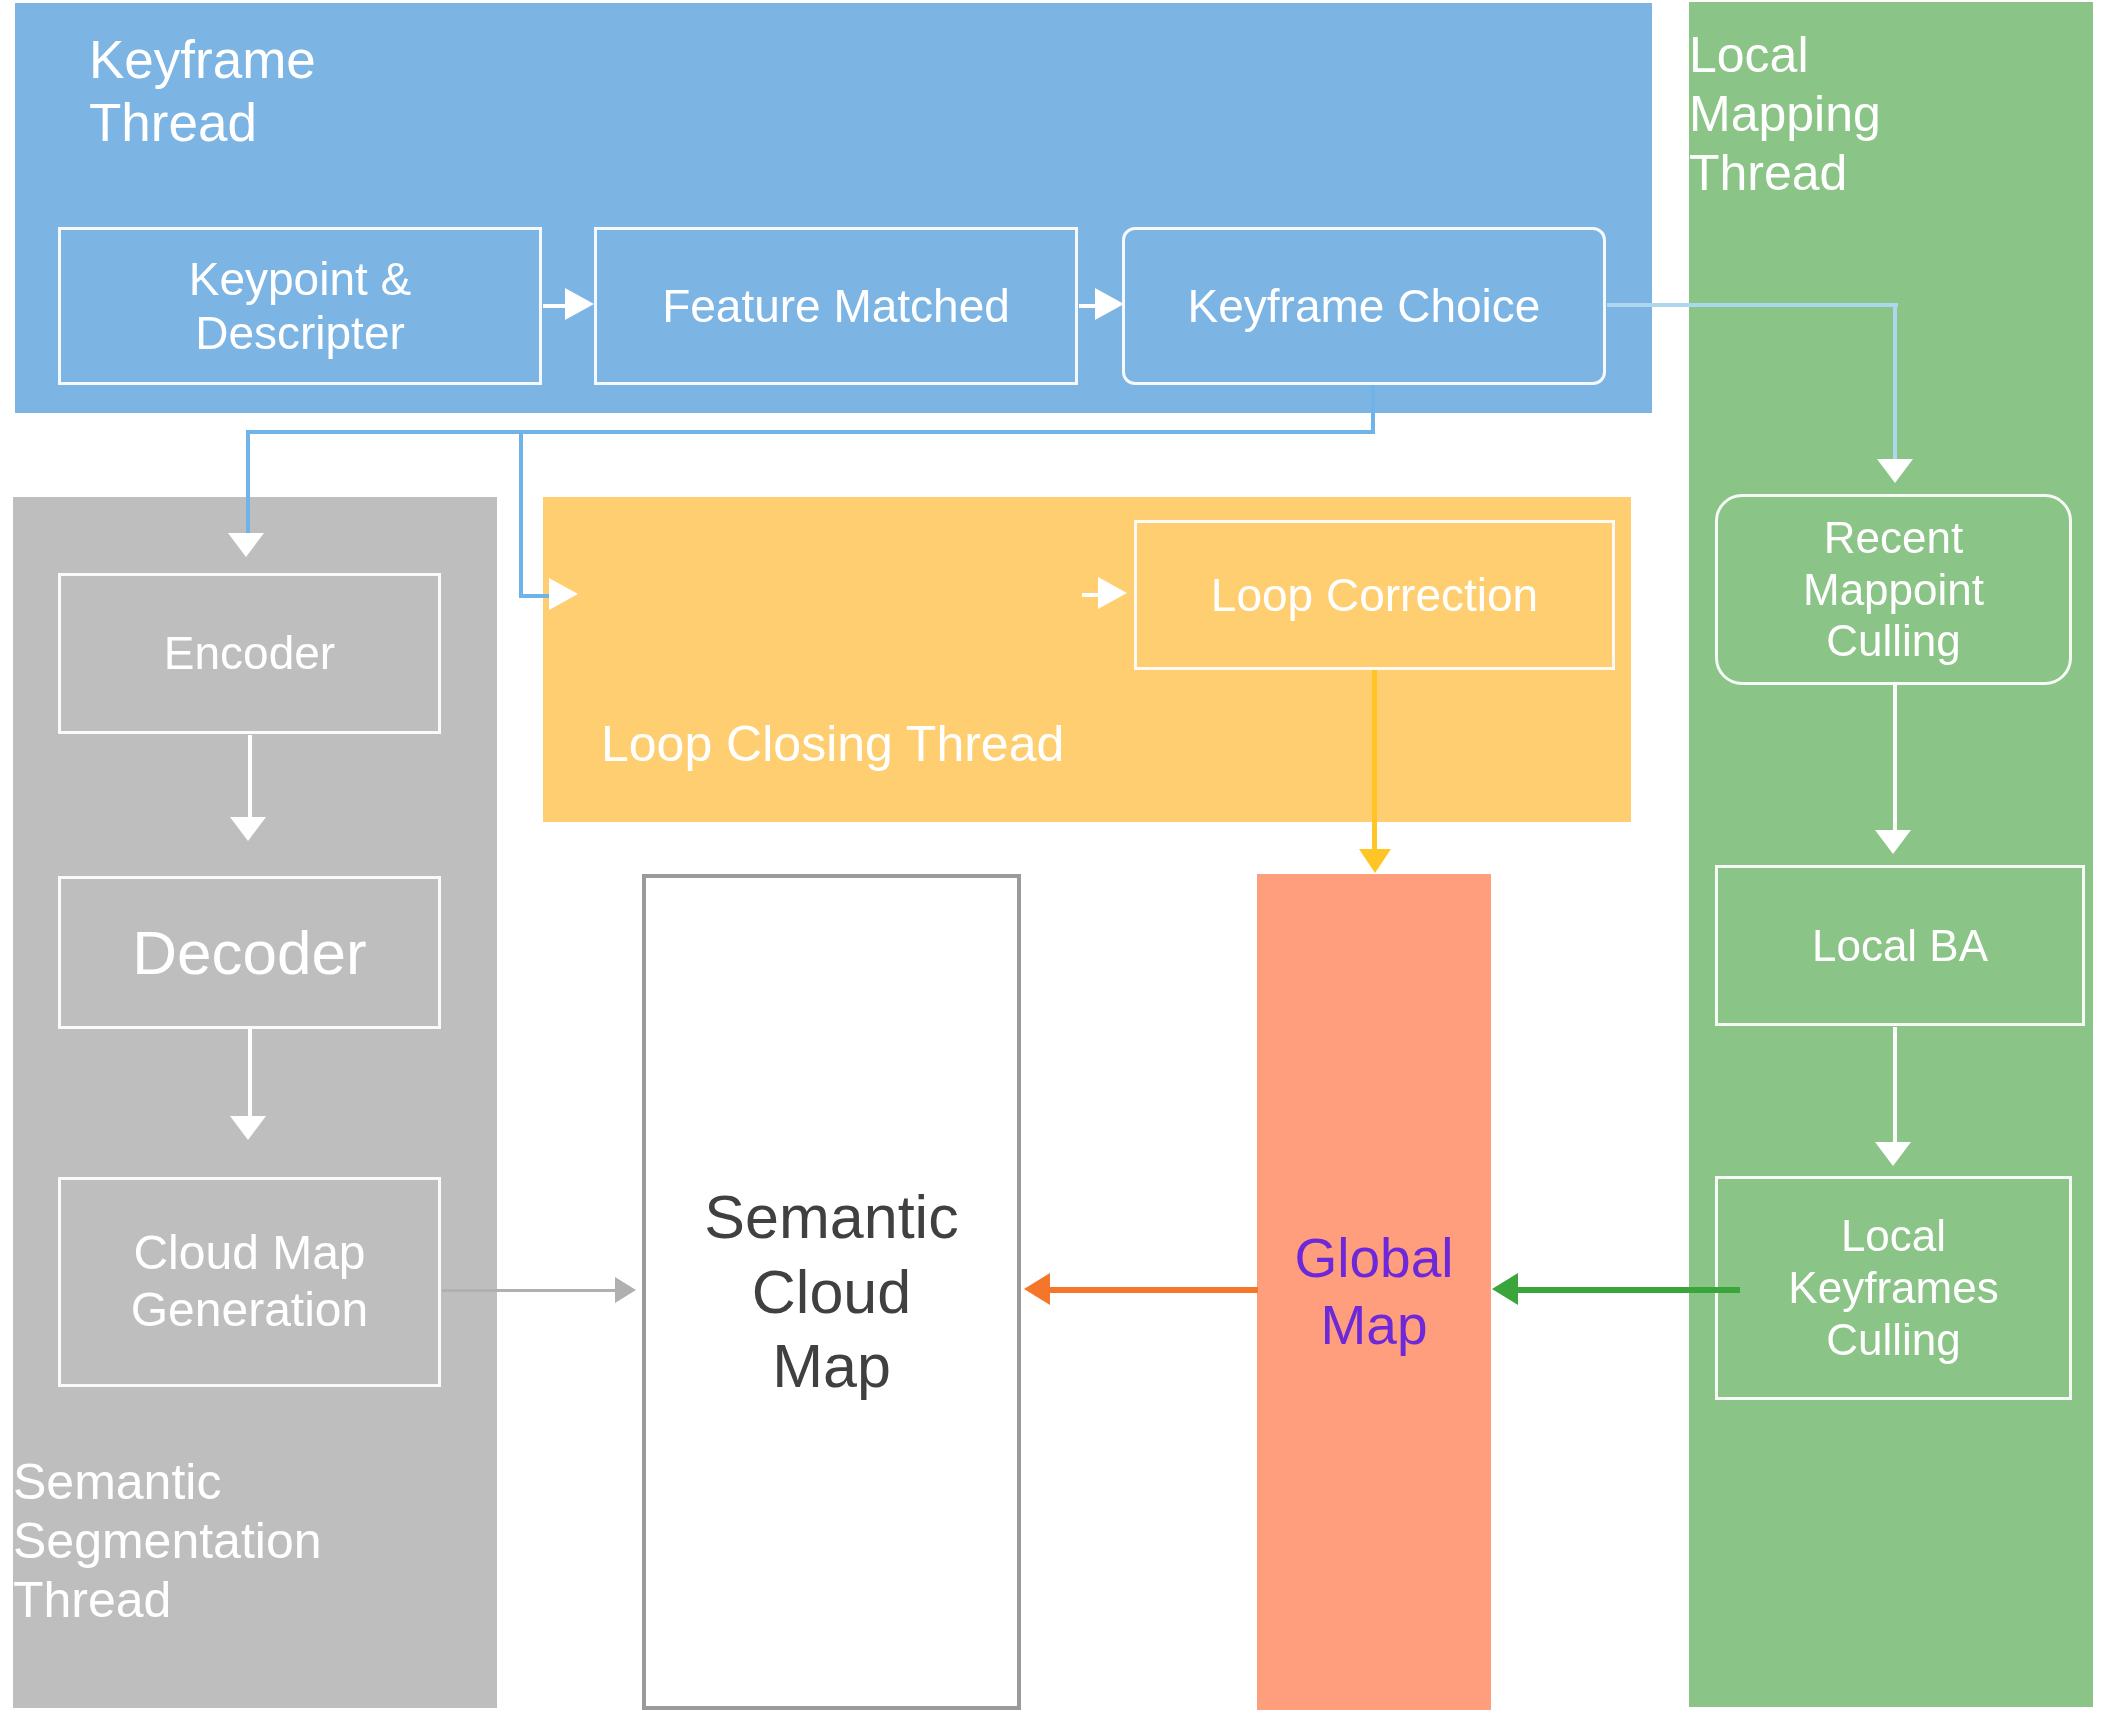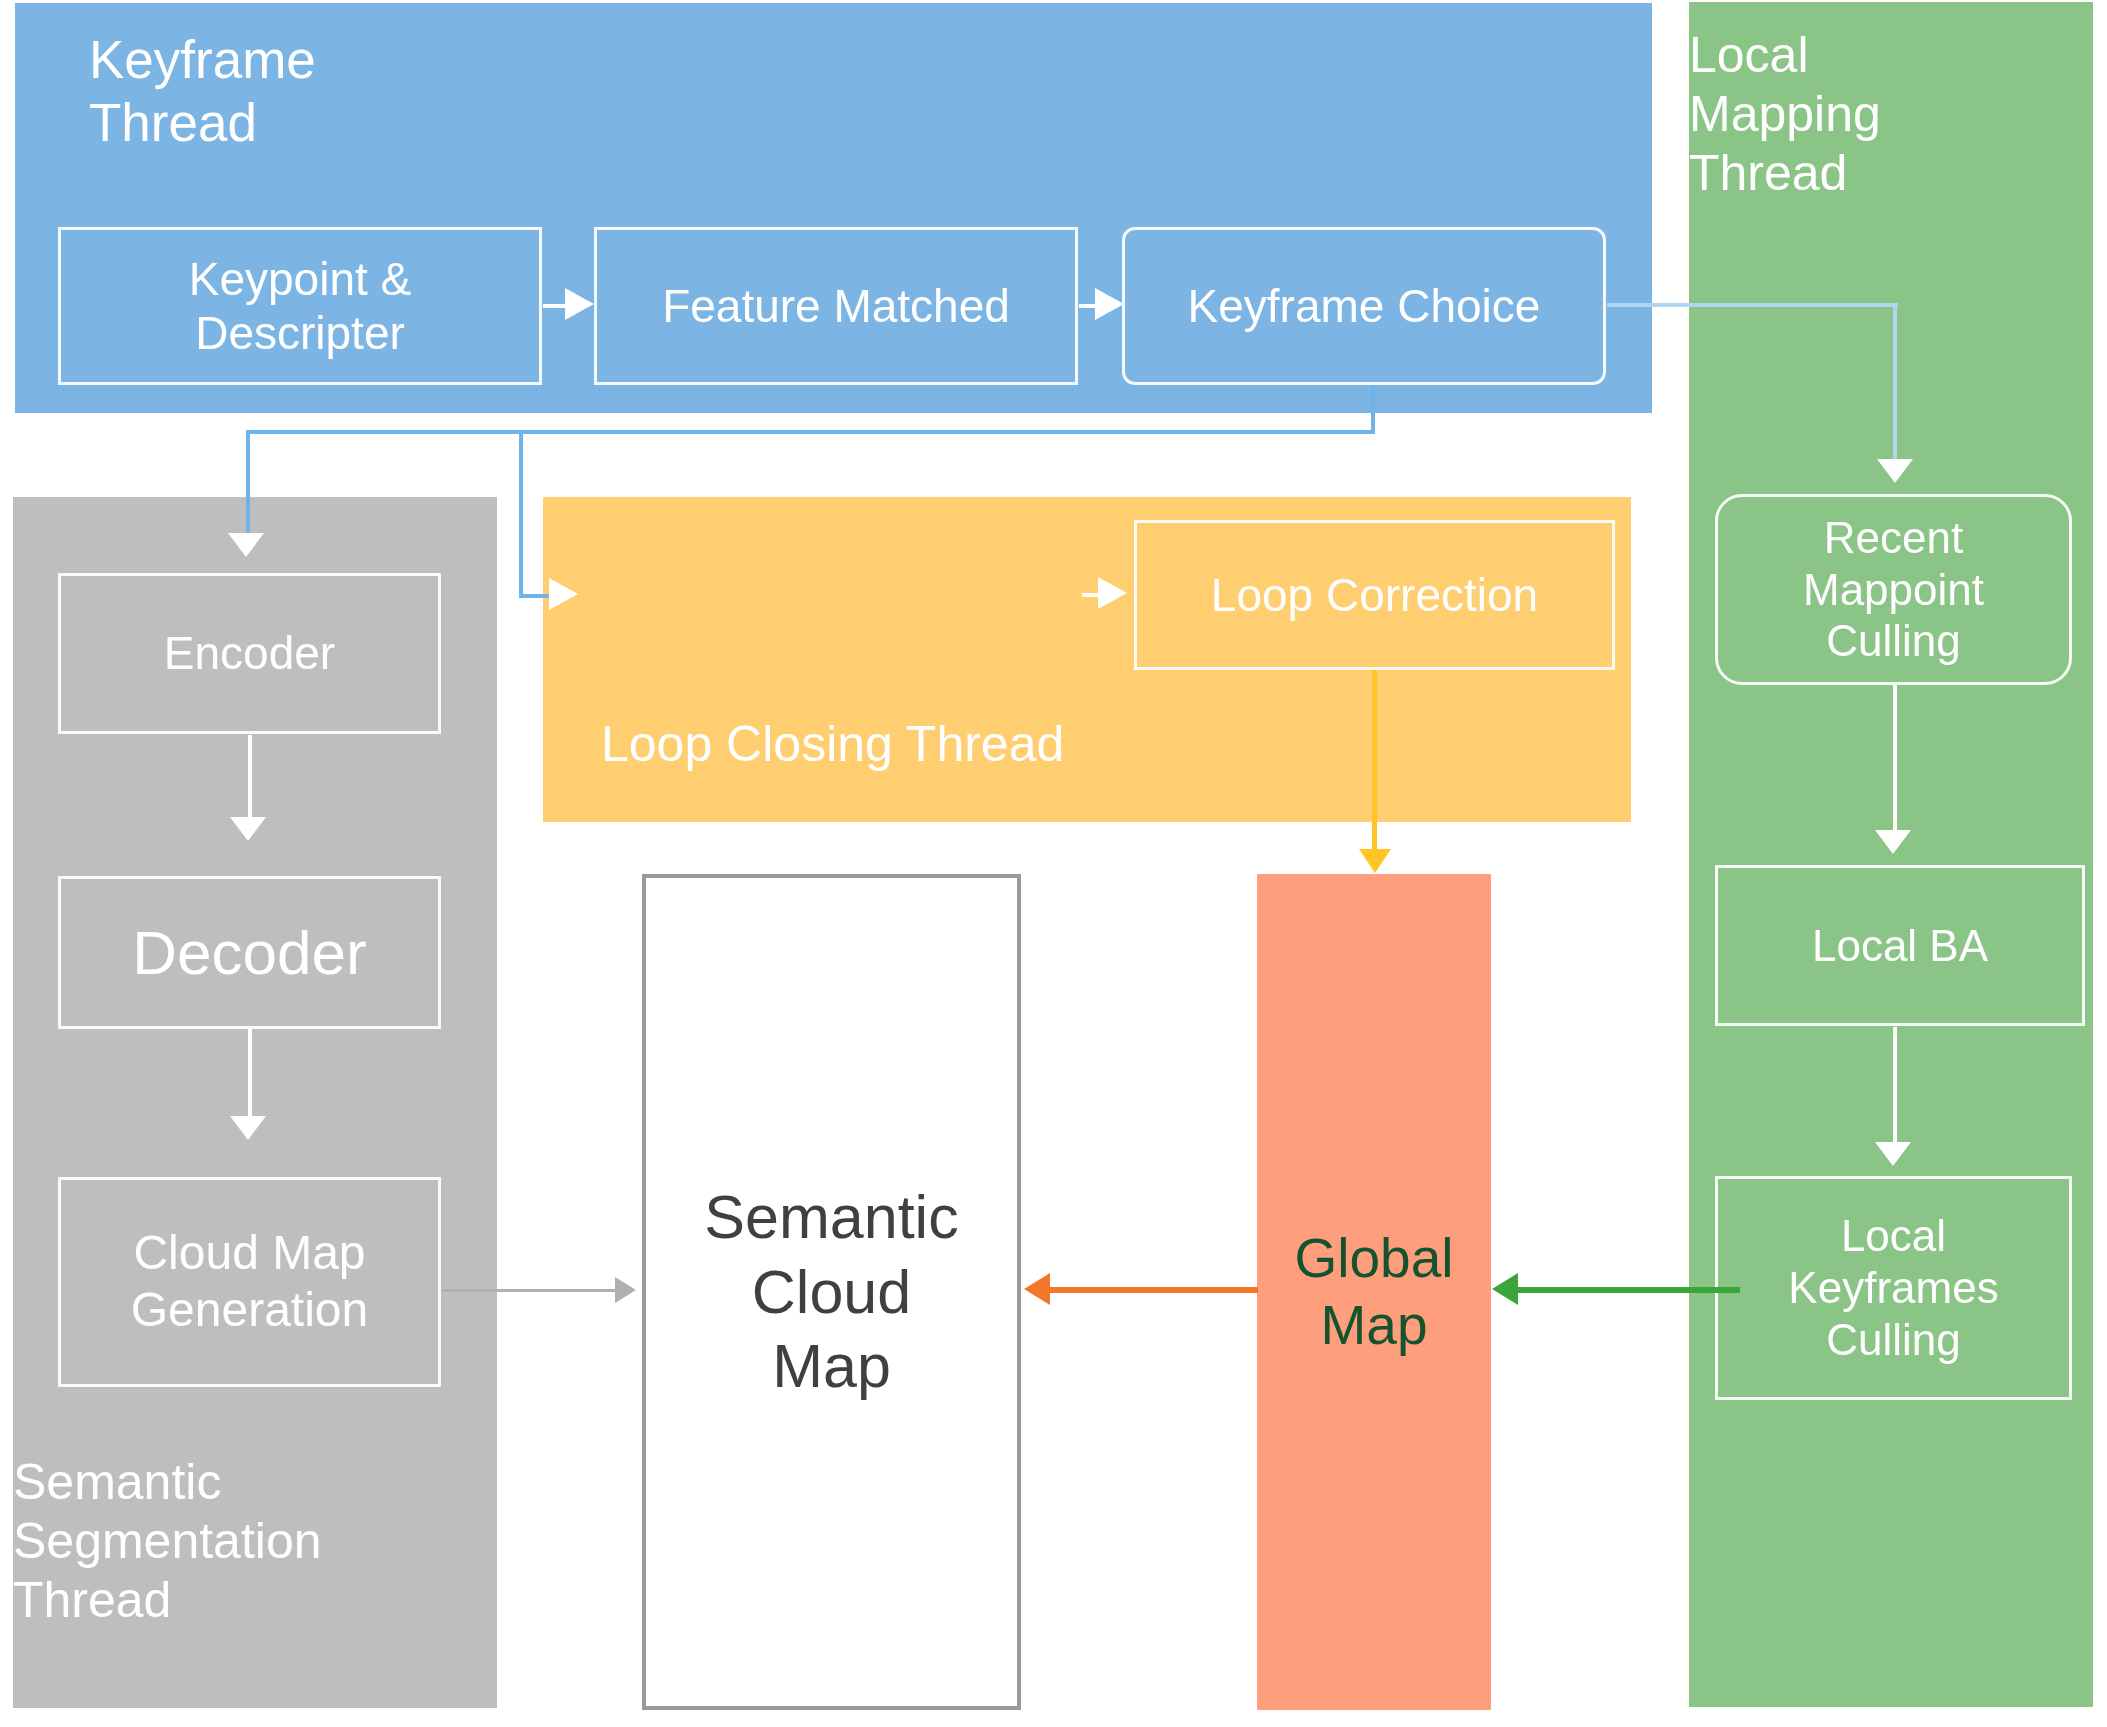--- a/index.html
+++ b/index.html
@@ -59,21 +59,21 @@
     line-height: 1.22;
     white-space: pre-line;
   }
   .salmon-box {
     position: absolute;
     box-sizing: border-box;
     display: flex;
     align-items: center;
     justify-content: center;
     text-align: center;
-    color: #14532d;
+    color: #6d28d9;
     line-height: 1.22;
     white-space: pre-line;
   }
 
   
   .ln { position: absolute; }
   .ln-h { height: 4px; }
   .ln-v { width: 4px; }
 
   .c-white   { background: #ffffff; }

